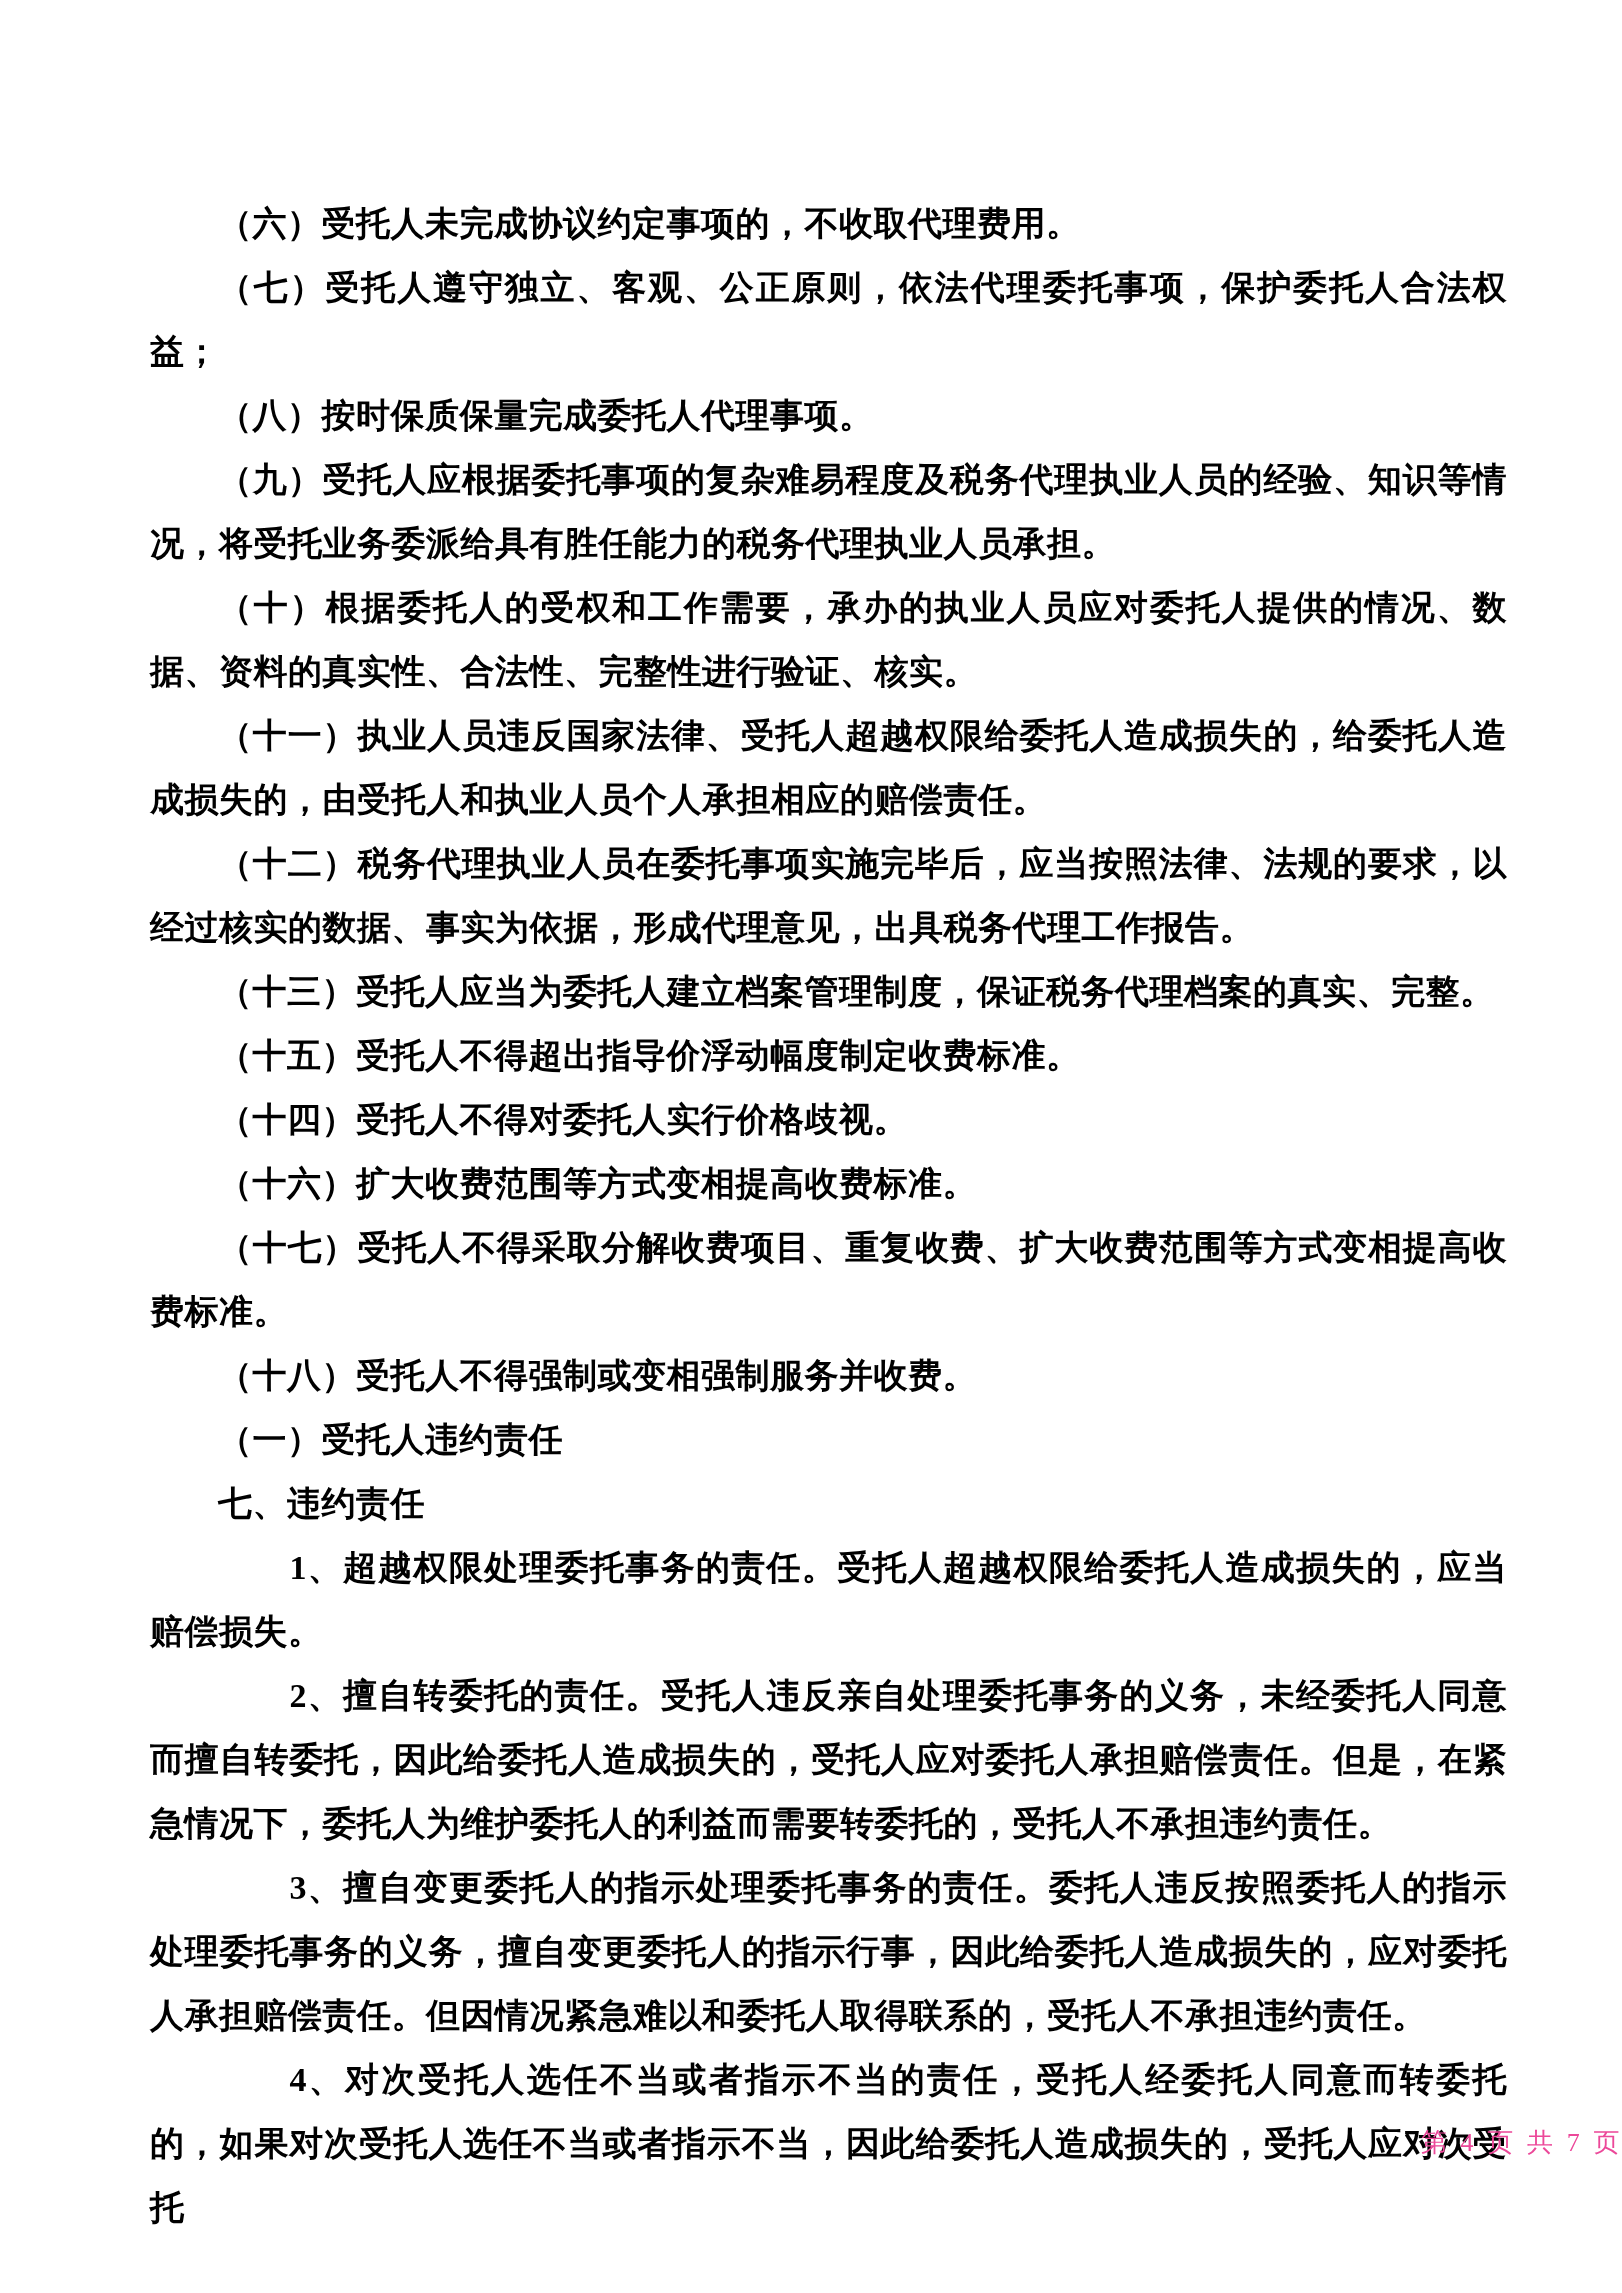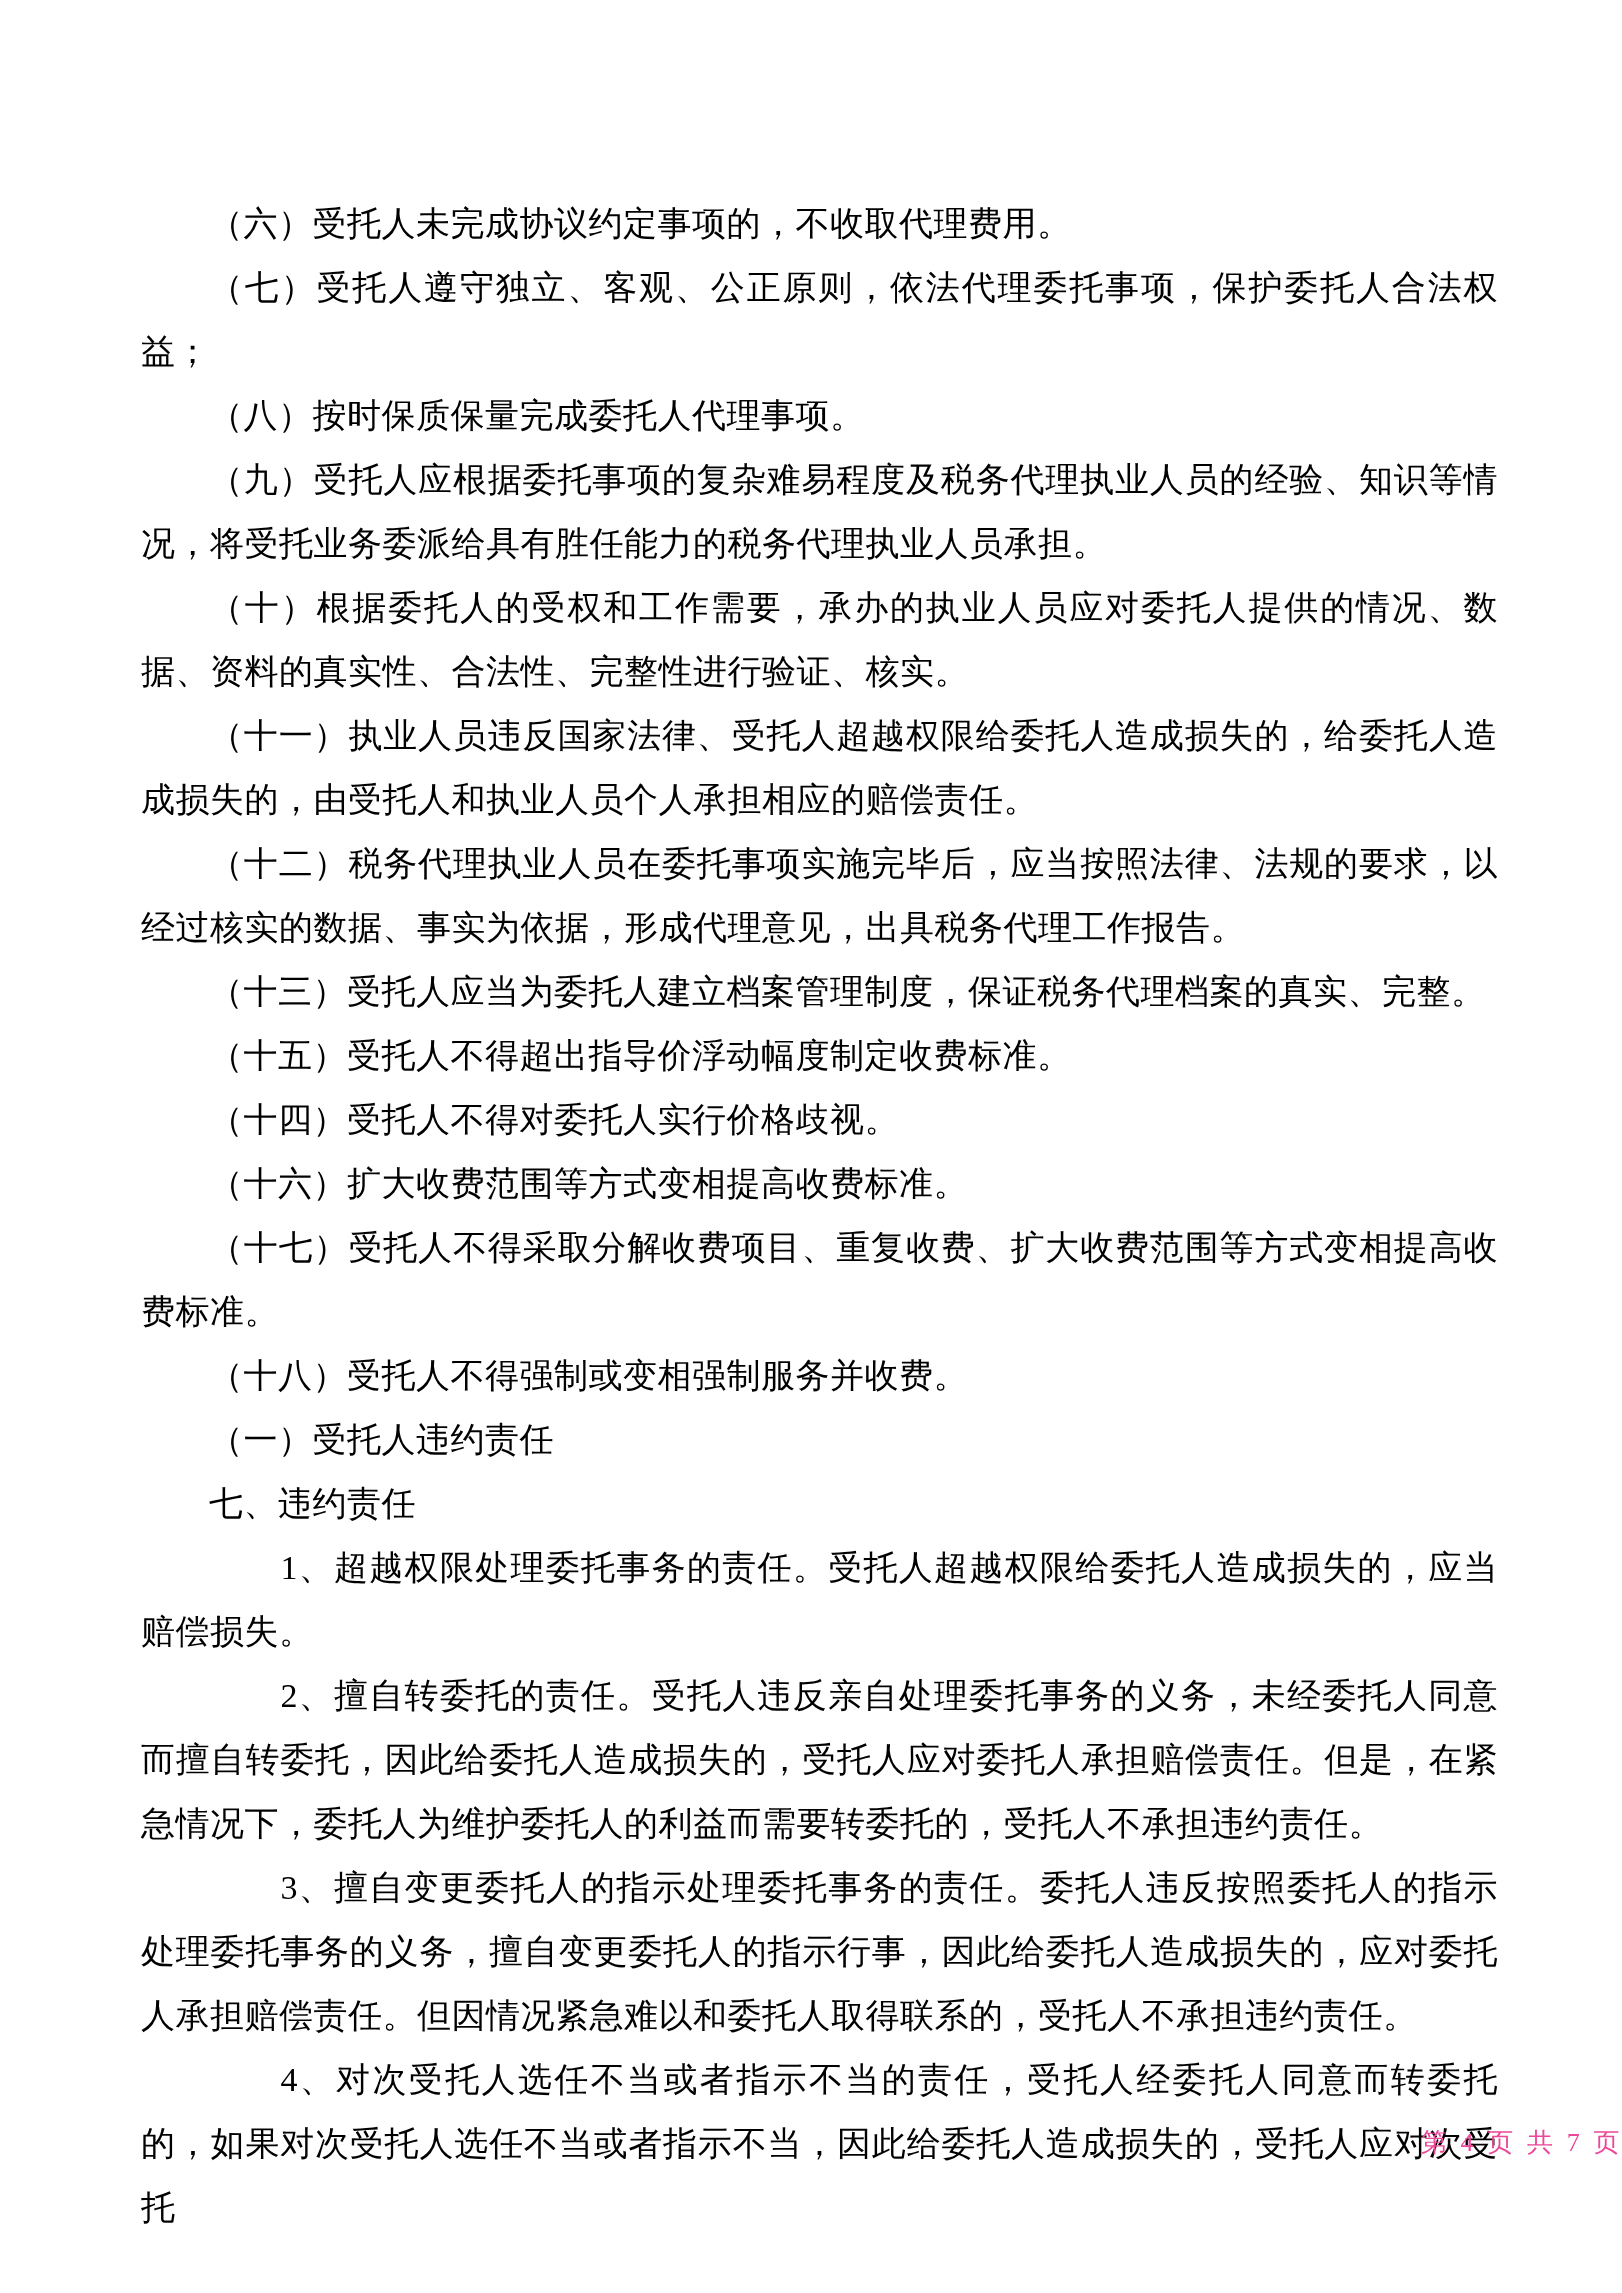--- a/index.html
+++ b/index.html
@@ -10,27 +10,28 @@
   body {
     position: relative;
     width: 1623px;
     height: 2294px;
     font-family: "Liberation Serif", "DejaVu Serif", serif;
     color: #000000;
     overflow: hidden;
   }
   .doc-content {
     position: absolute;
-    left: 141px;
+    left: 150px;
     top: 192px;
     width: 1357px;
     font-size: 34px;
     line-height: 64px;
     text-align: justify;
     letter-spacing: 0.5px;
+    font-weight: bold;
   }
   .doc-content p {
     margin: 0;
     padding: 0;
   }
   
   .indent-2 { text-indent: 2em; }
   
   .indent-4 { text-indent: 4.1em; }
   .page-footer {

